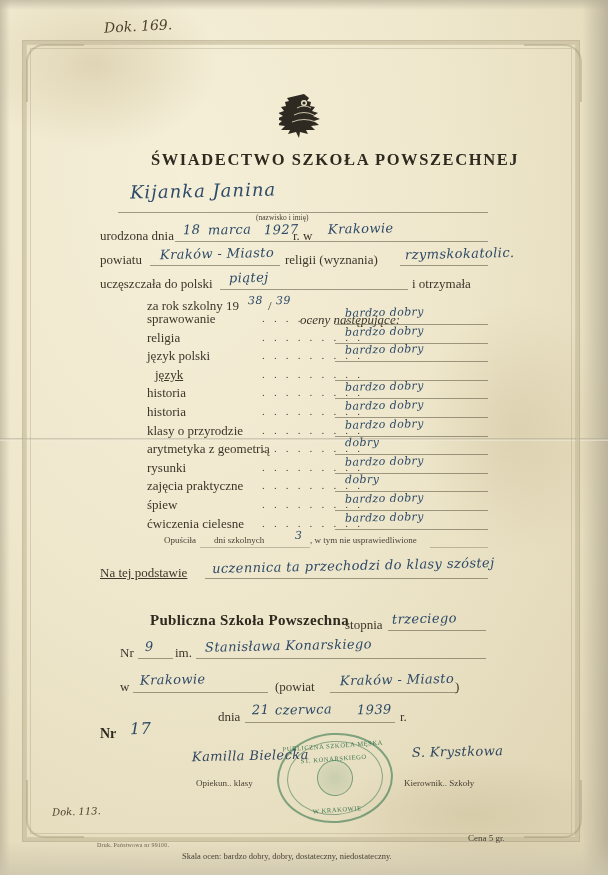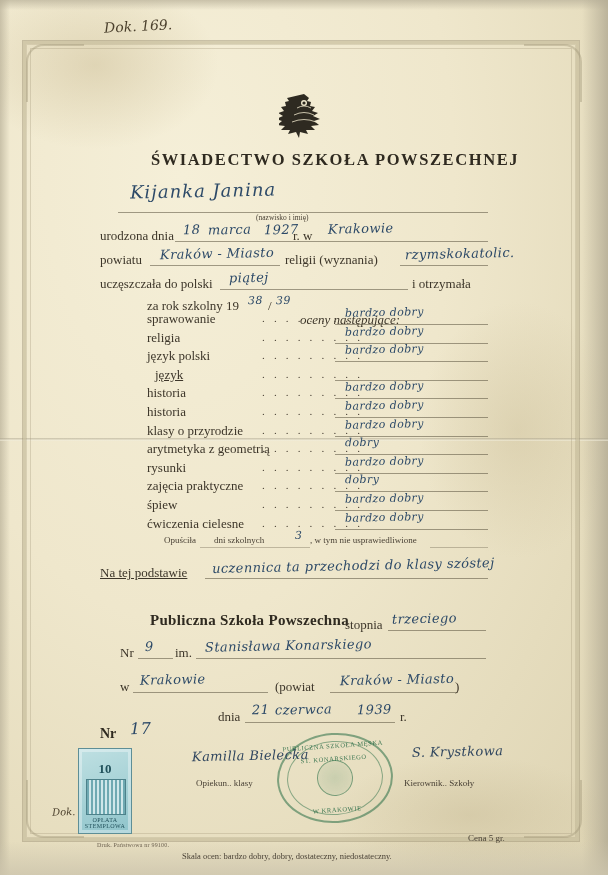--- a/index.html
+++ b/index.html
@@ -281,25 +281,20 @@
   <div class="print lbl" style="left:218px;top:709px;">dnia</div>
   <div class="hand mid" style="left:252px;top:702px;">21</div>
   <div class="hand mid" style="left:275px;top:702px;">czerwca</div>
   <div class="hand mid" style="left:357px;top:702px;">1939</div>
   <div class="print lbl" style="left:400px;top:709px;">r.</div>
   <div class="rule" style="left:245px;top:722px;width:150px;"></div>
 
   <div class="print" style="left:100px;top:726px;font-size:14px;font-weight:bold;color:#2f2a20;">Nr</div>
   <div class="hand mid" style="left:130px;top:719px;font-size:16px;">17</div>
 
-  <div class="revenue">
-    <div class="rv-val">10</div>
-    <div class="rv-mid"></div>
-    <div class="rv-bot">OPŁATA STEMPLOWA</div>
-  </div>
 
   <div class="stamp">
     <div class="stamp-txt" style="top:7px;">PUBLICZNA SZKOŁA MĘSKA</div>
     <div class="stamp-txt" style="top:20px;">ST. KONARSKIEGO</div>
     <div class="stamp-core"></div>
     <div class="stamp-txt" style="bottom:8px;">W KRAKOWIE</div>
   </div>
 
   <div class="hand mid" style="left:192px;top:748px;color:#30465f;">Kamilla Bielecka</div>
   <div class="print small" style="left:196px;top:778px;">Opiekun.. klasy</div>

